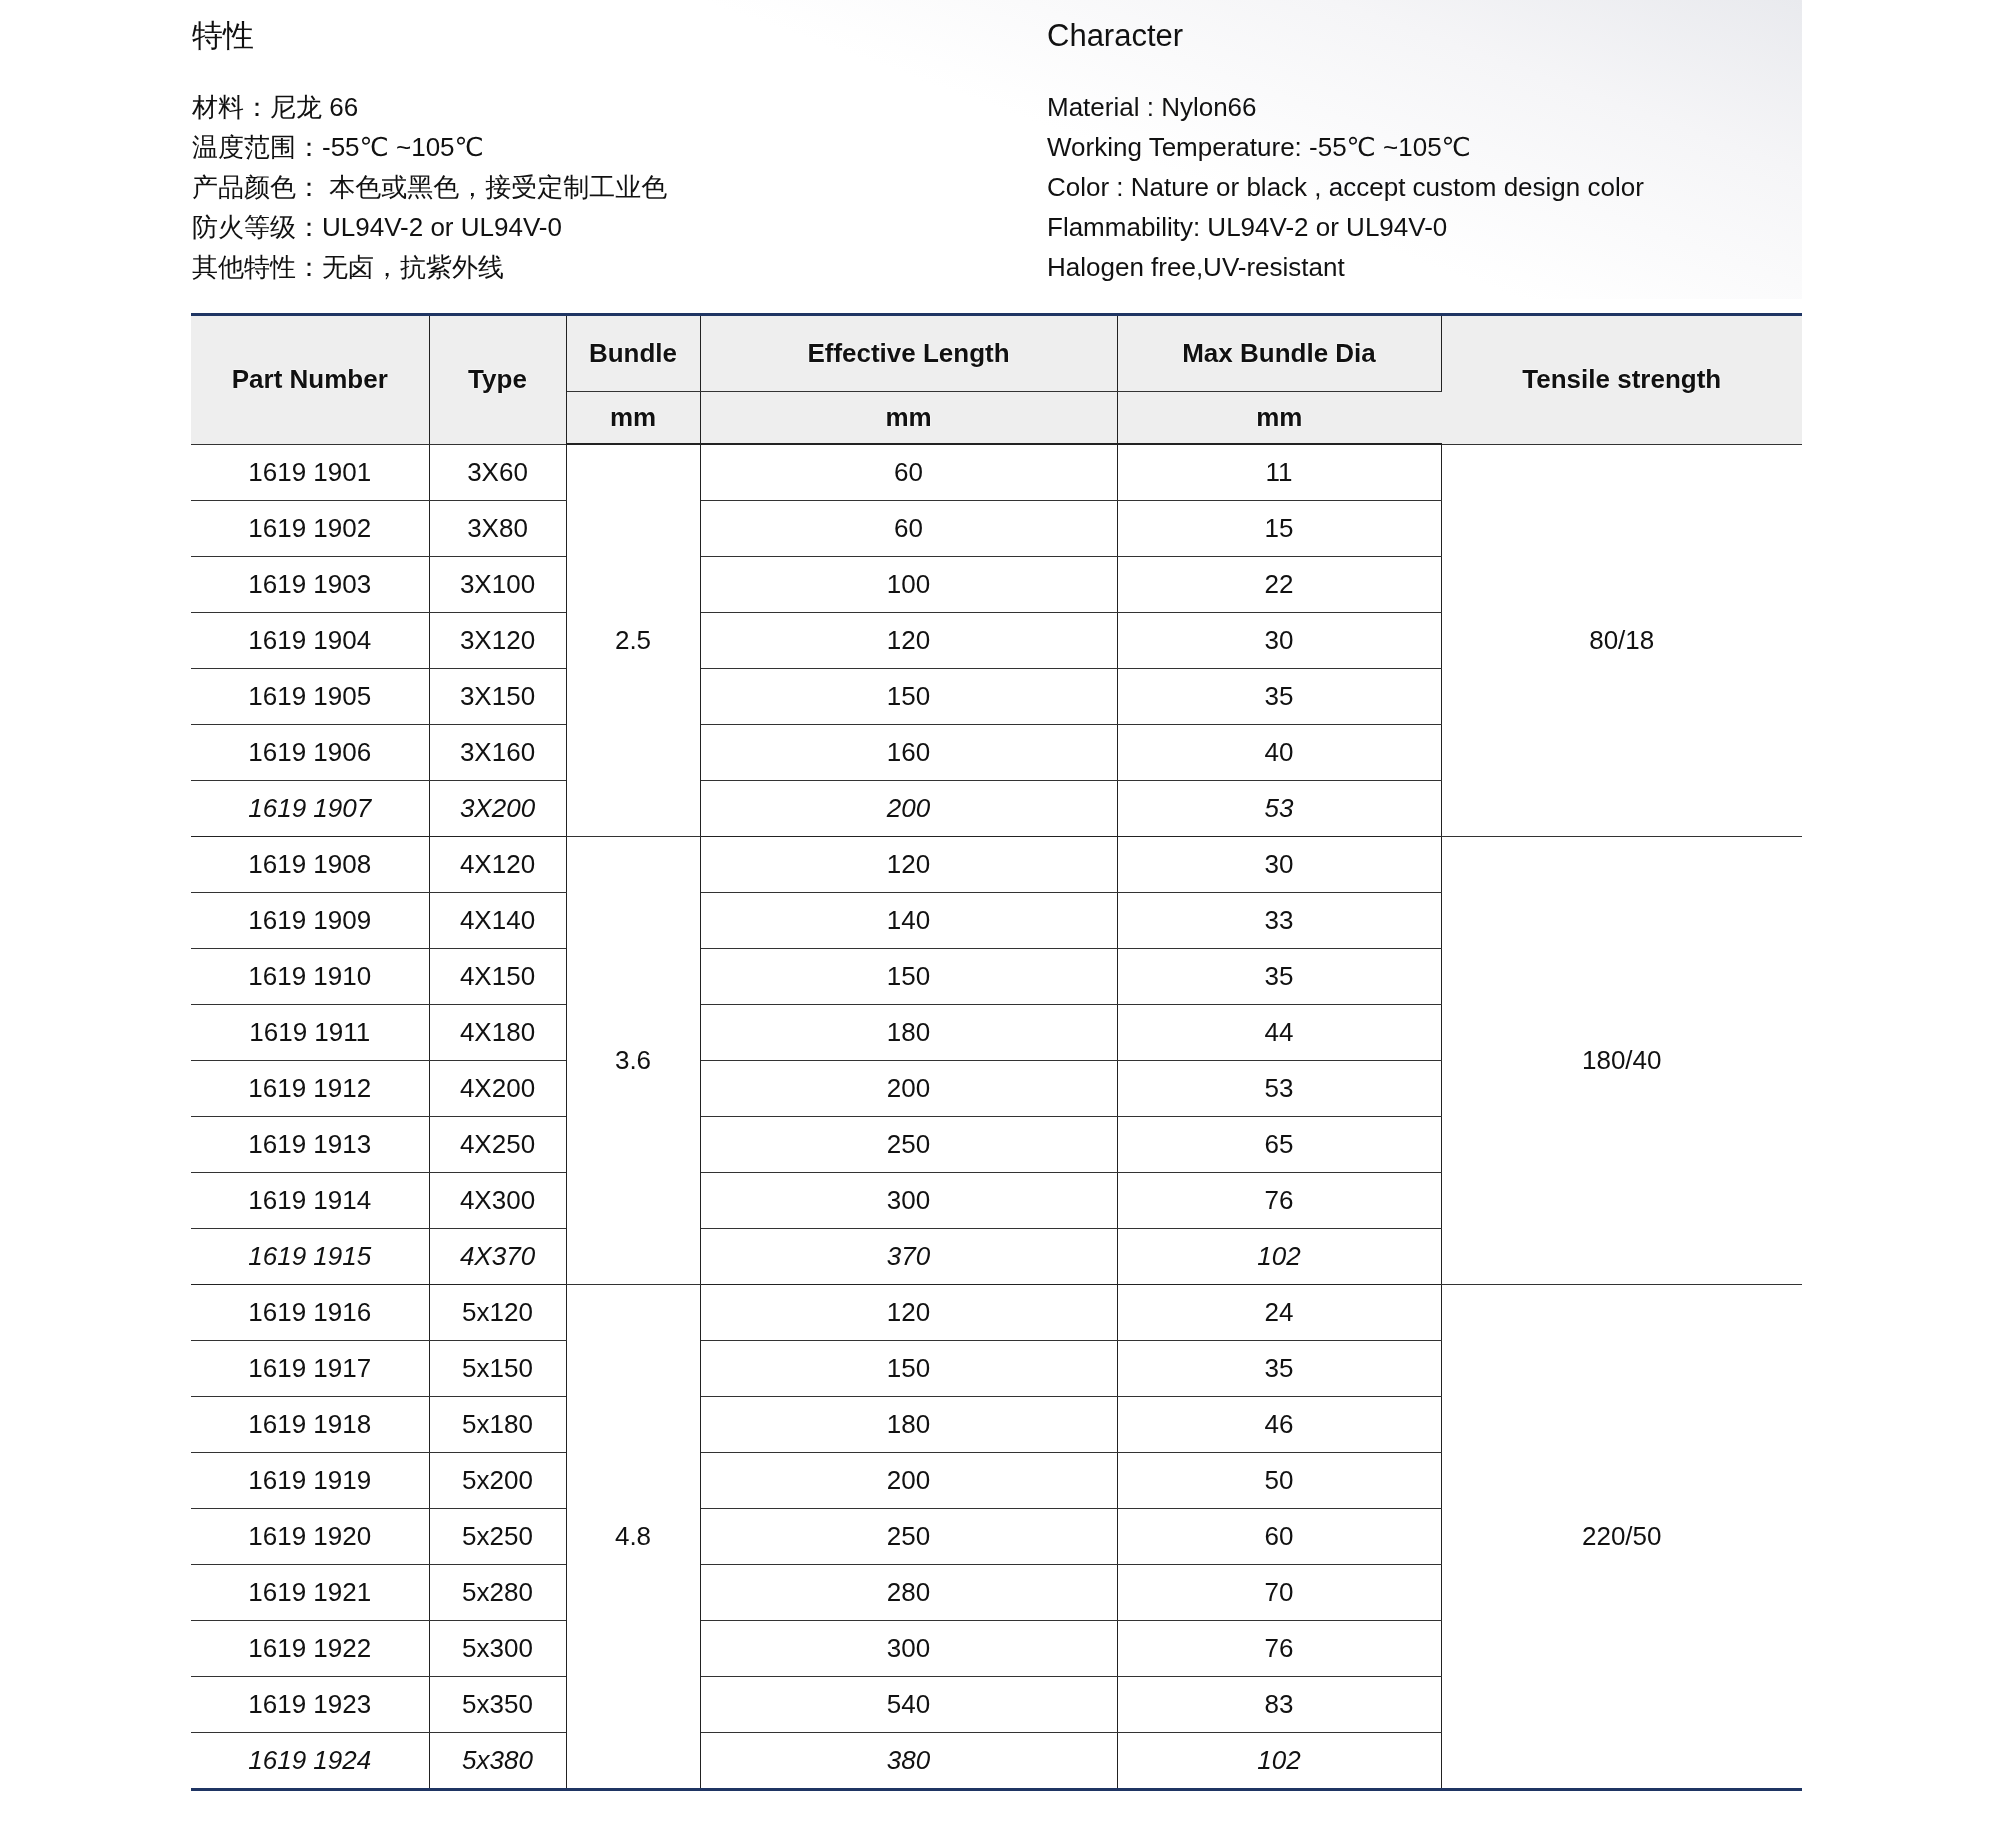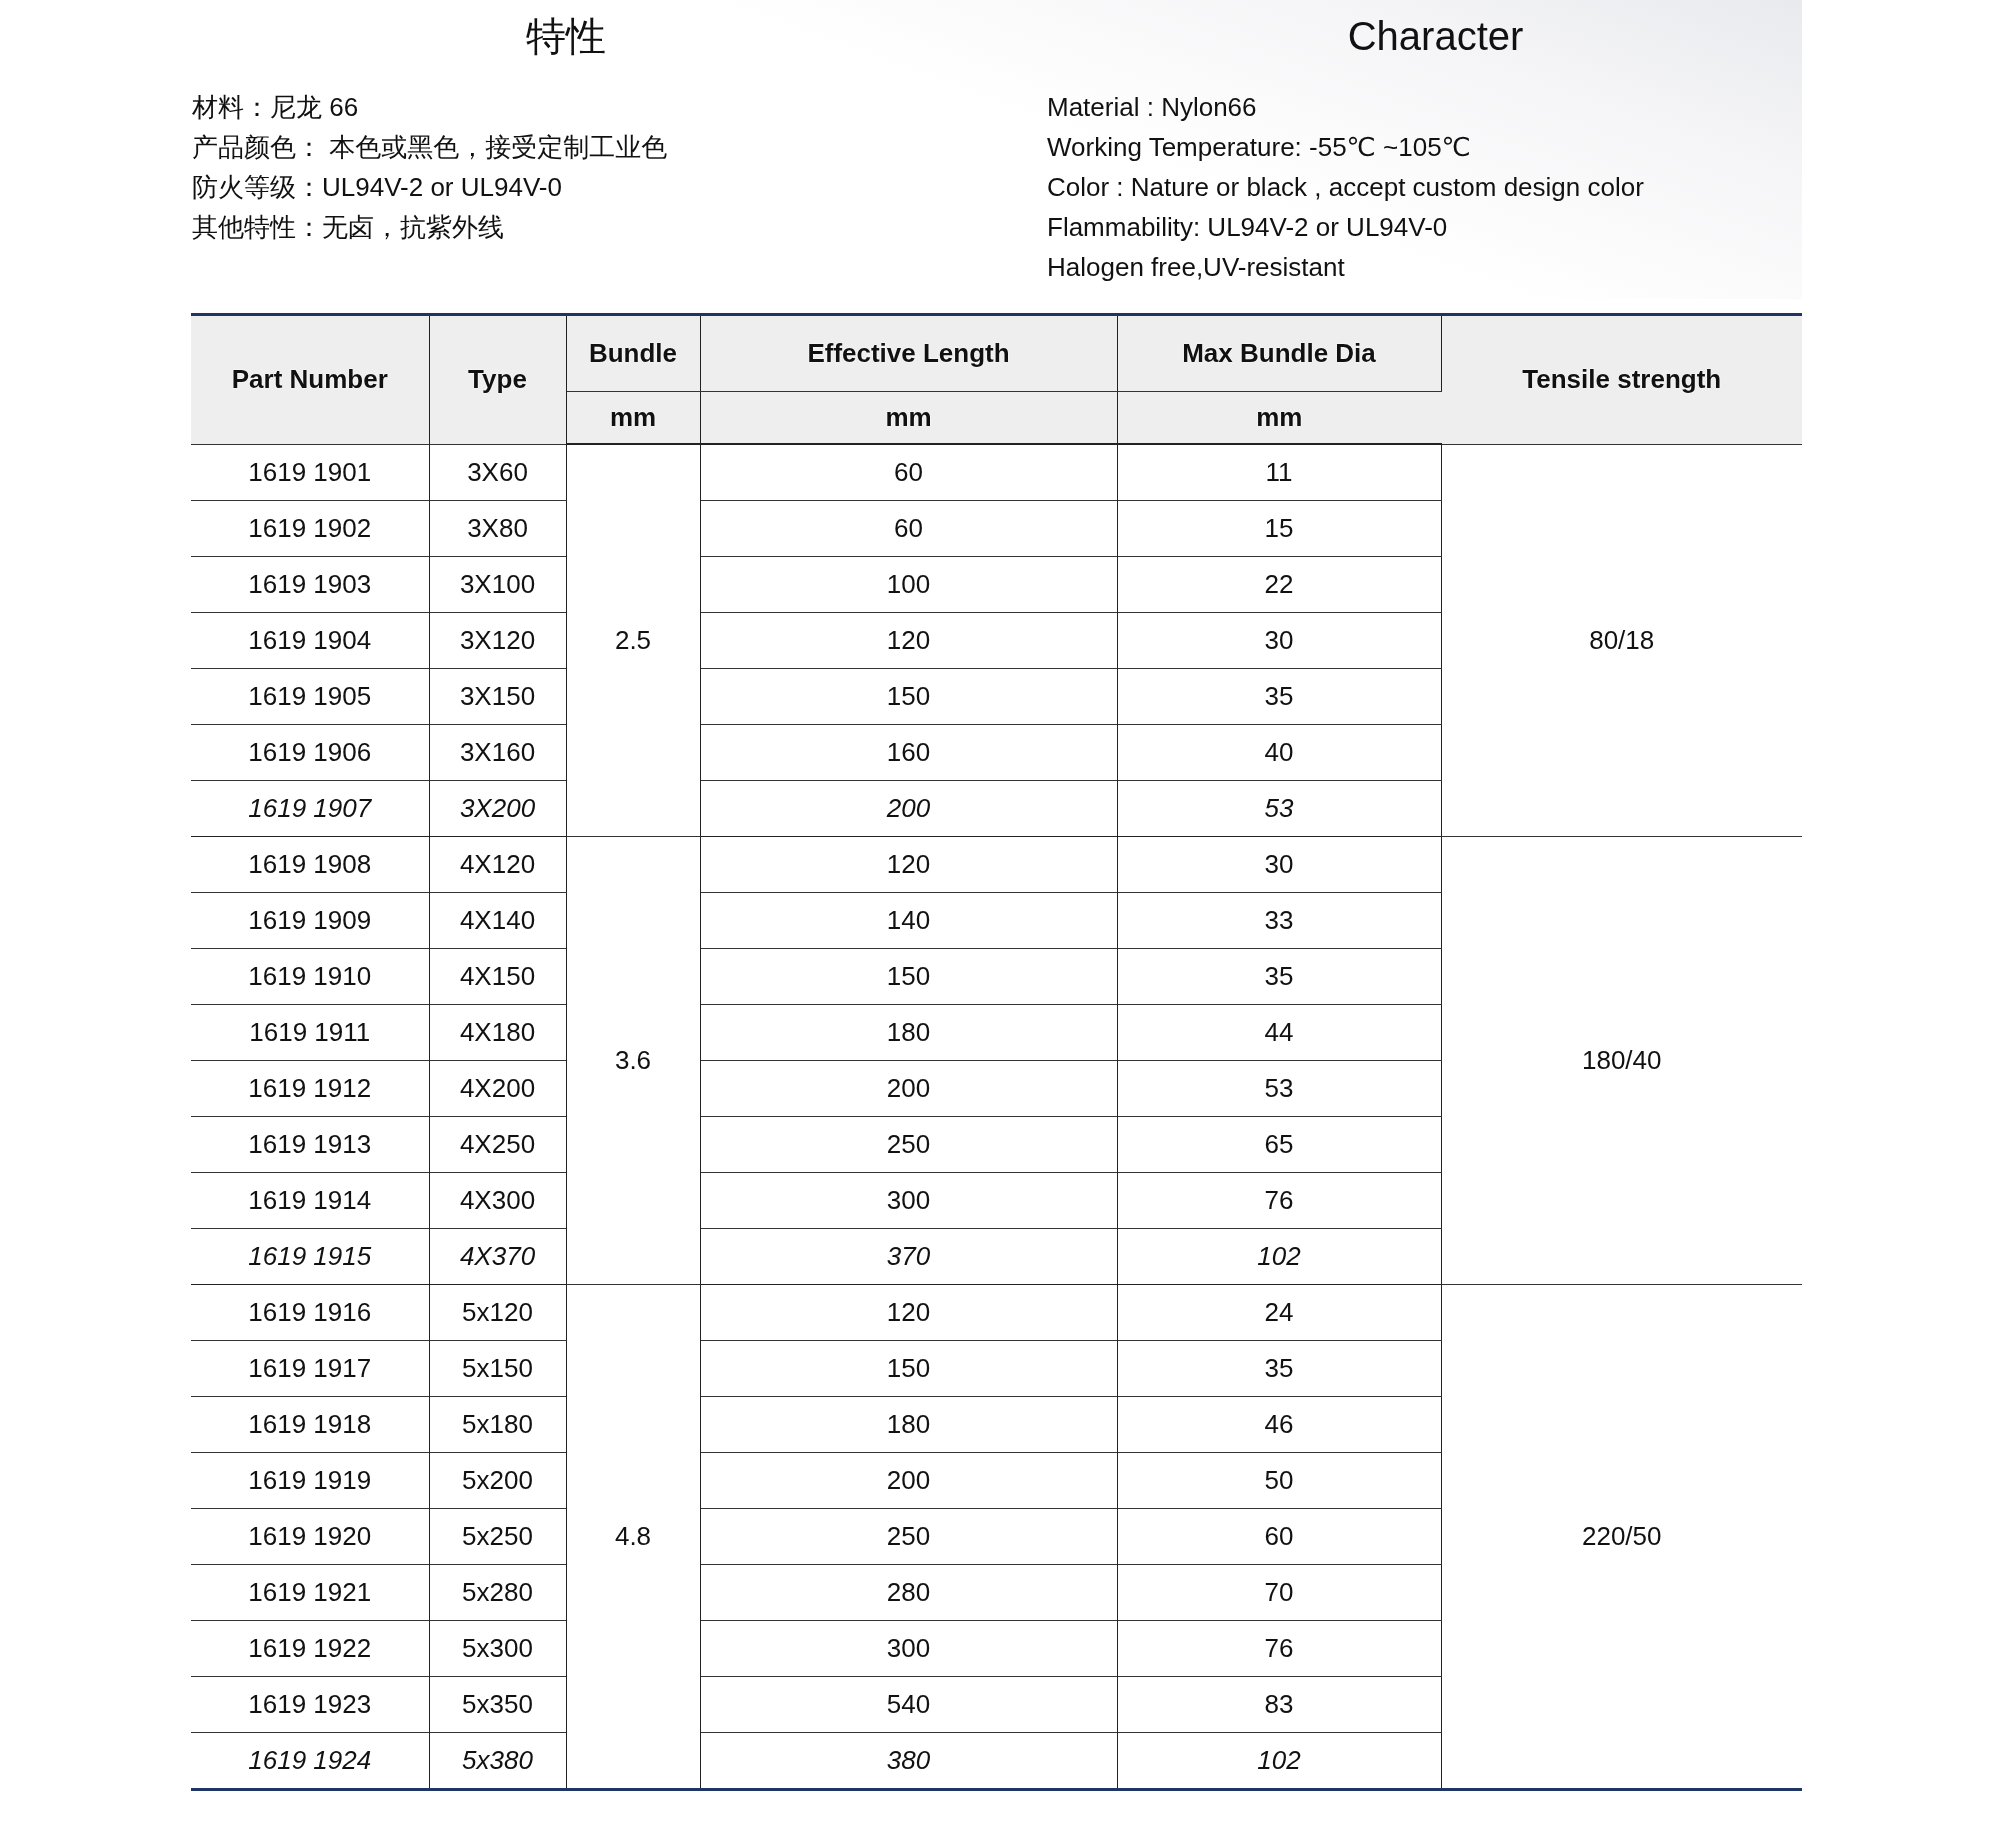--- a/index.html
+++ b/index.html
@@ -11,21 +11,21 @@
     font-family: "Liberation Sans", "DejaVu Sans", sans-serif;
     color: #111111;
   }
   .bg-fade {
     position: absolute; left: 0; top: 0; width: 1802px; height: 299px;
     background: linear-gradient(200deg, #e9eaee 0%, #f5f5f7 18%, #ffffff 42%);
   }
   .char-col { position: absolute; top: 16px; }
   .char-col.cn { left: 192px; width: 748px; }
   .char-col.en { left: 1021px; width: 777px; margin-left: 26px; }
-  .char-title { font-size: 40px; line-height: 40px; height: 40px; margin-bottom: 31px; font-weight: normal; text-align: center; }
+  .char-title { font-size: 31px; line-height: 40px; height: 40px; margin-bottom: 31px; font-weight: normal; }
   .char-line { font-size: 26px; line-height: 40px; height: 40px; white-space: nowrap; }
 
   table.spec {
     position: absolute; left: 191px; top: 313px; width: 1611px;
     border-collapse: collapse; table-layout: fixed;
     border-top: 3.5px solid #1f3563;
     border-bottom: 3.5px solid #1f3563;
   }
   table.spec col.c1 { width: 238px; }
   table.spec col.c2 { width: 137px; }
@@ -53,20 +53,21 @@
   table.spec tbody tr:last-child td { border-bottom: none; }
 </style>
 </head>
 <body>
 
 <div class="bg-fade"></div>
 
 <section class="char-col cn">
   <div class="char-title">特性</div>
   <div class="char-line">材料：尼龙 66</div>
+  <div class="char-line">温度范围：-55℃ ~105℃</div>
   <div class="char-line">产品颜色： 本色或黑色，接受定制工业色</div>
   <div class="char-line">防火等级：UL94V-2 or UL94V-0</div>
   <div class="char-line">其他特性：无卤，抗紫外线</div>
 </section>
 
 <section class="char-col en">
   <div class="char-title">Character</div>
   <div class="char-line">Material : Nylon66</div>
   <div class="char-line">Working Temperature: -55℃ ~105℃</div>
   <div class="char-line">Color : Nature or black , accept custom design color</div>

